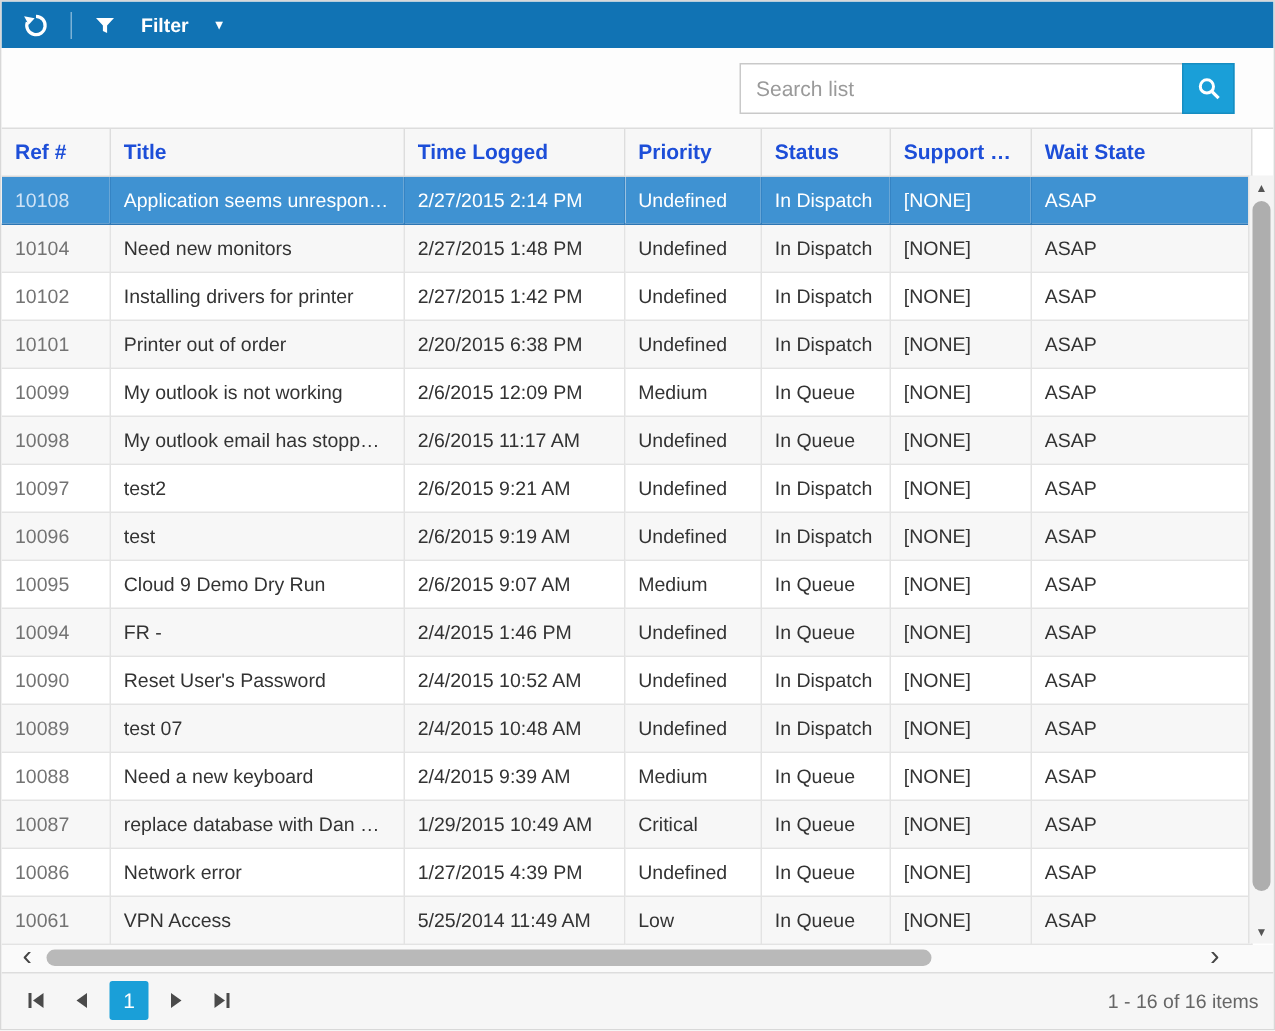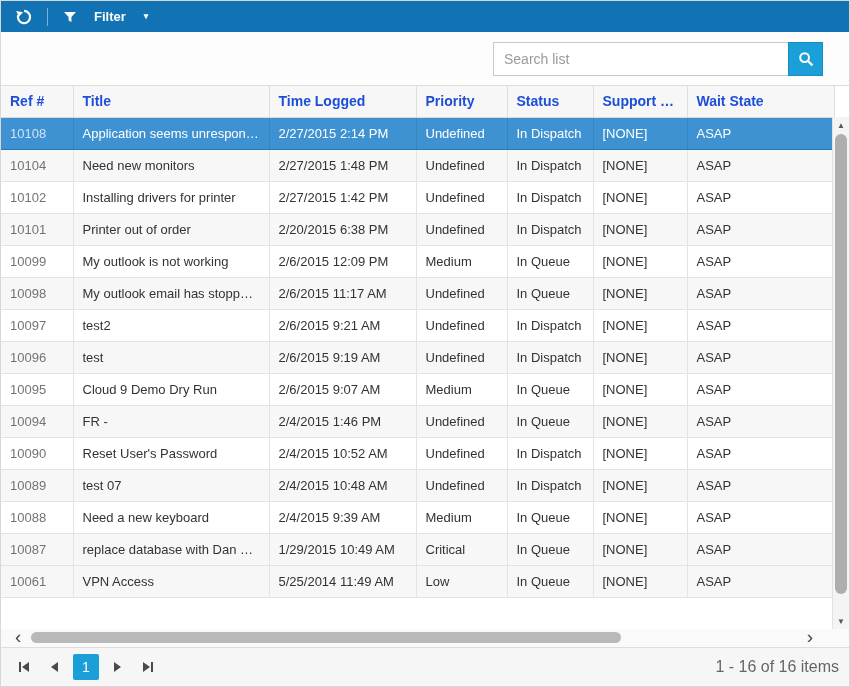--- a/index.html
+++ b/index.html
@@ -52,21 +52,21 @@
   .hchev.left { left:14px; } .hchev.right { right:36px; }
   .hthumb { position:absolute; top:3px; left:30px; width:590px; height:11px; background:#b9b9b9; border-radius:6px; cursor:pointer; }
 
   
   .pager { flex:1 1 auto; background:#f6f6f6; border-top:1px solid #ddd; display:flex; align-items:center;
            padding:0 10px; gap:5px; }
   .pager-btn { width:26px; height:26px; background:transparent; border:none; display:flex; align-items:center;
                justify-content:center; cursor:pointer; border-radius:2px; padding:0; }
   .page-current { width:26px; height:26px; background:#1a9fd8; color:#fff; font-size:14px; border:none;
                   border-radius:2px; cursor:pointer; font-family:"Liberation Sans",sans-serif; }
-  .pager-summary { margin-left:auto; font-size:16px; color:#666; }
+  .pager-summary { margin-left:auto; font-size:13px; color:#666; }
 </style>
 </head>
 <body>
 
 <div class="app">
 
   <header class="topbar">
     <button class="icon-btn">
       <span style="display:flex;">
         <svg width="18" height="18" viewBox="0 0 20 20">
@@ -241,20 +241,29 @@
           </tr>
           <tr class="alt">
             <td><a class="ref-link" href="#">10087</a></td>
             <td>replace database with Dan S…</td>
             <td>1/29/2015 10:49 AM</td>
             <td>Critical</td>
             <td>In Queue</td>
             <td>[NONE]</td>
             <td>ASAP</td>
           </tr>
+          <tr>
+            <td><a class="ref-link" href="#">10086</a></td>
+            <td>Network error</td>
+            <td>1/27/2015 4:39 PM</td>
+            <td>Undefined</td>
+            <td>In Queue</td>
+            <td>[NONE]</td>
+            <td>ASAP</td>
+          </tr>
           <tr class="alt">
             <td><a class="ref-link" href="#">10061</a></td>
             <td>VPN Access</td>
             <td>5/25/2014 11:49 AM</td>
             <td>Low</td>
             <td>In Queue</td>
             <td>[NONE]</td>
             <td>ASAP</td>
           </tr>
         </tbody>

